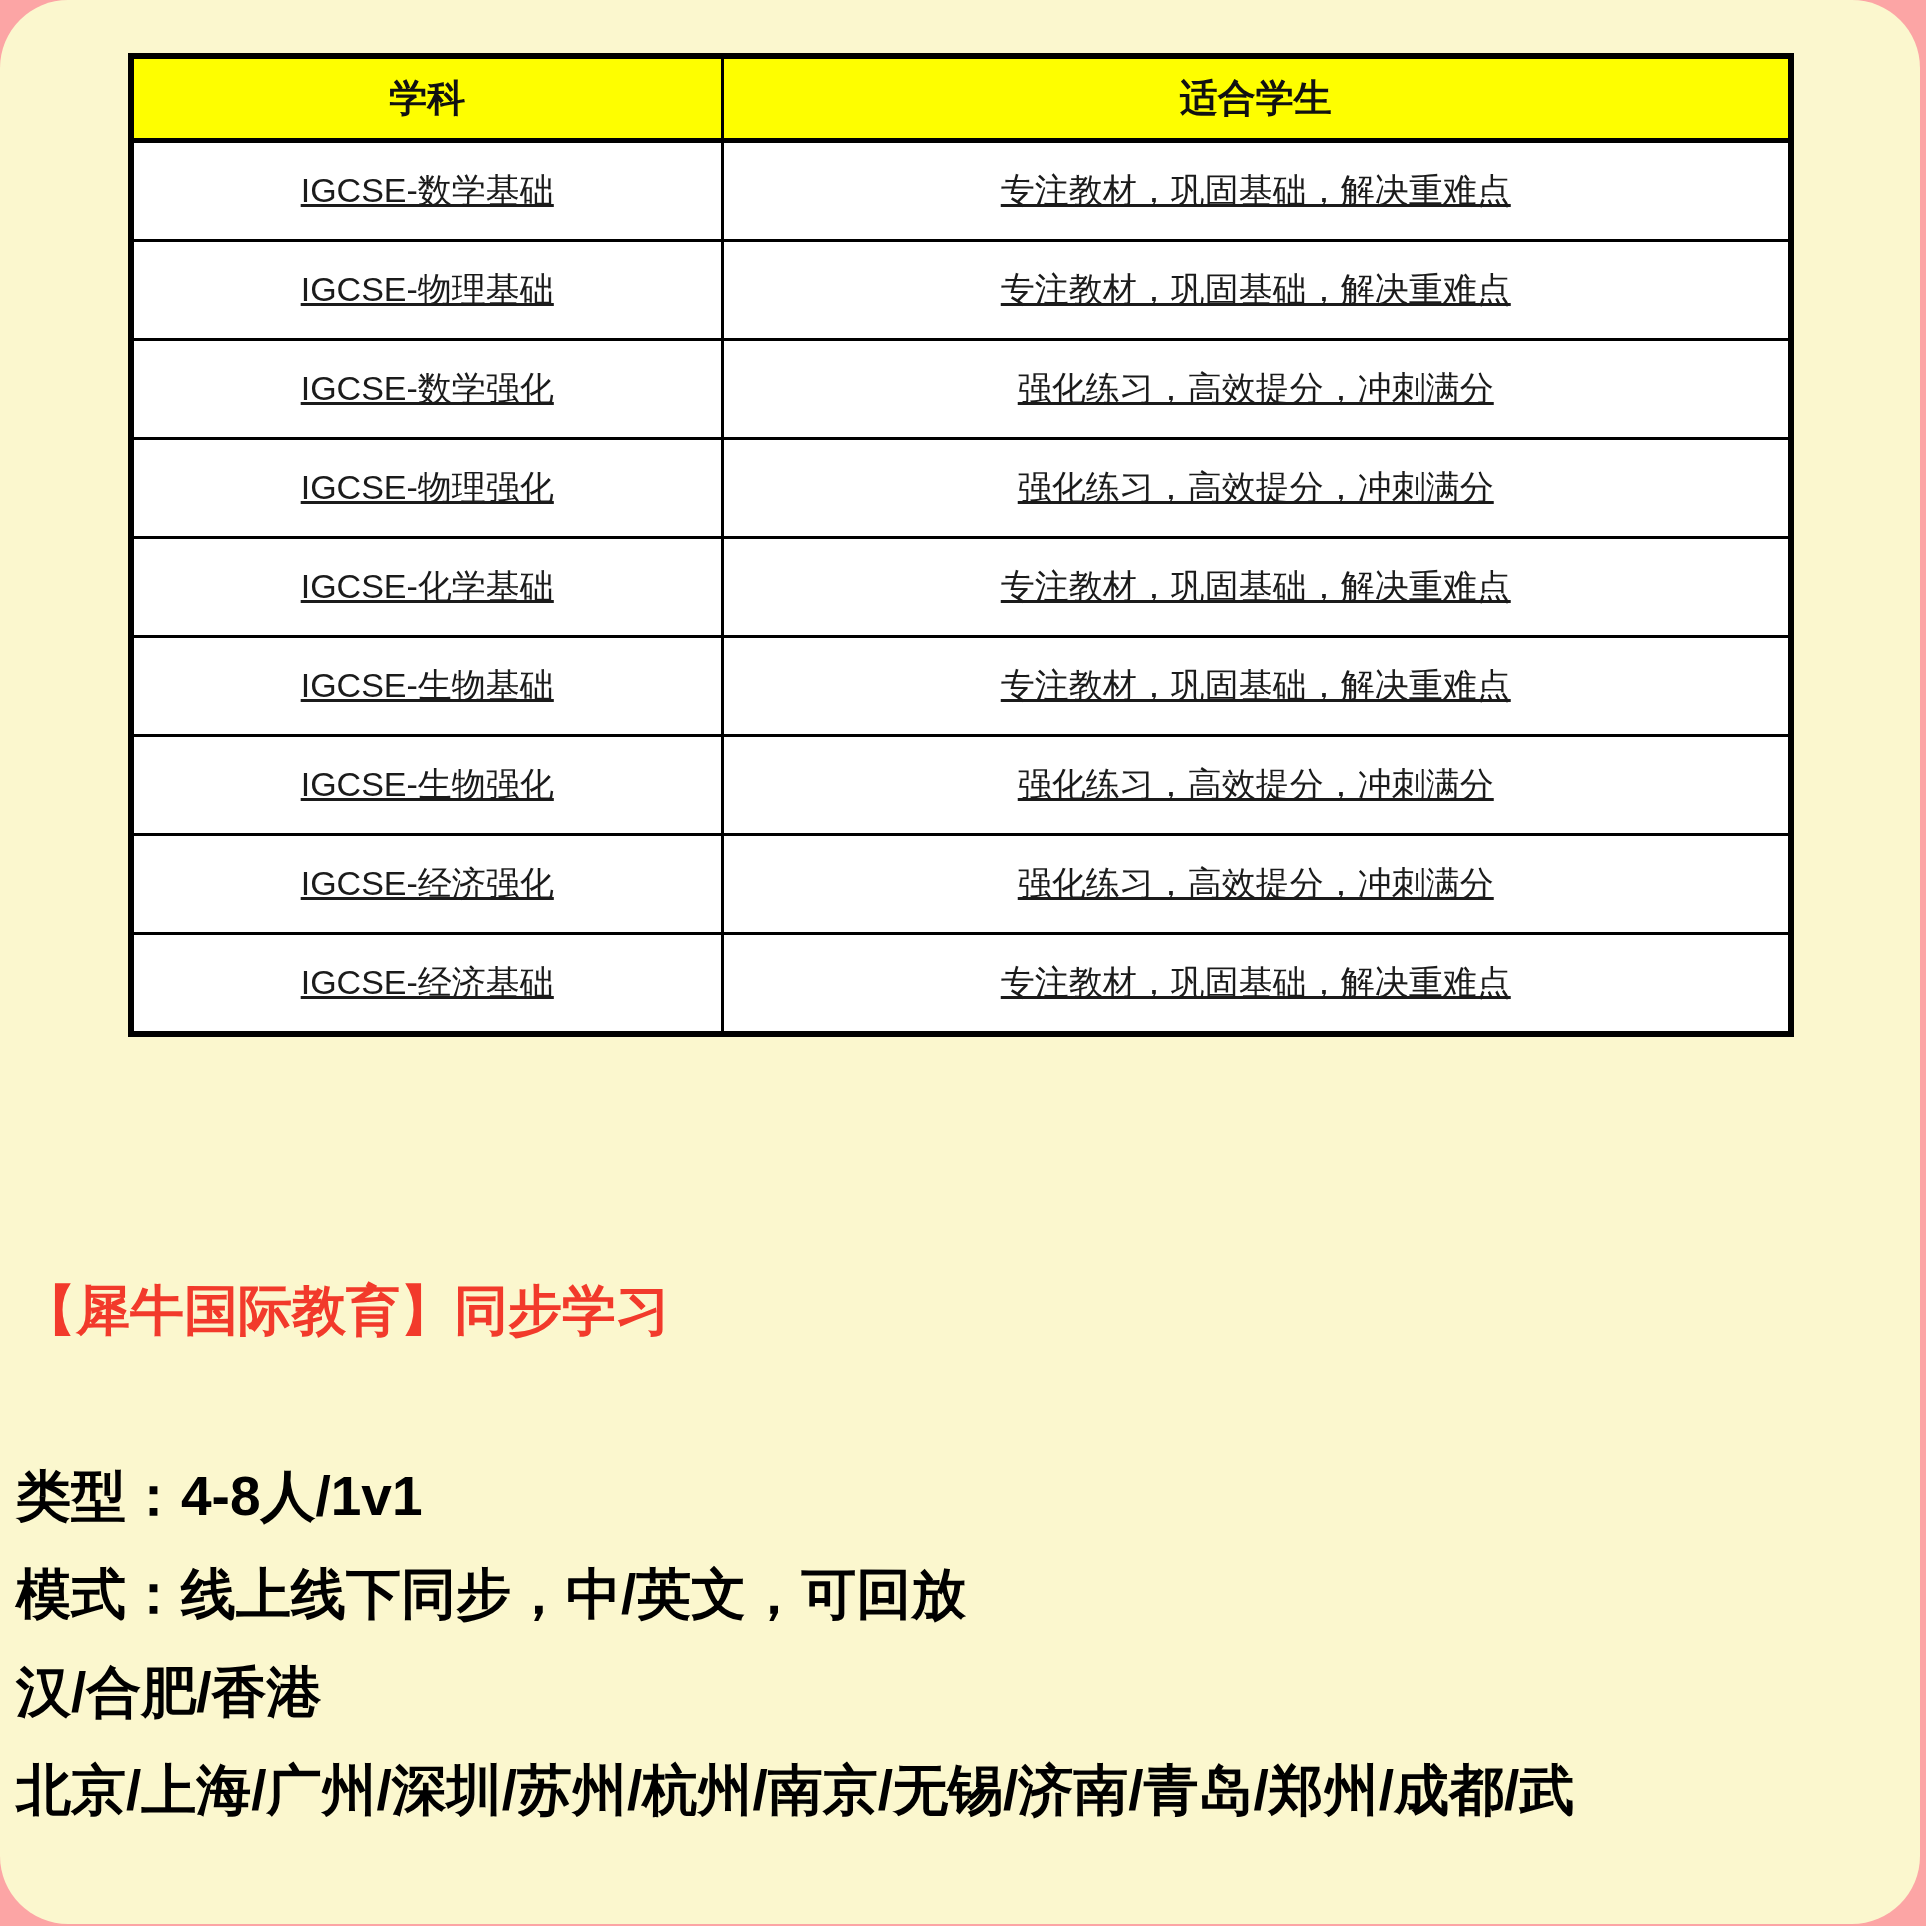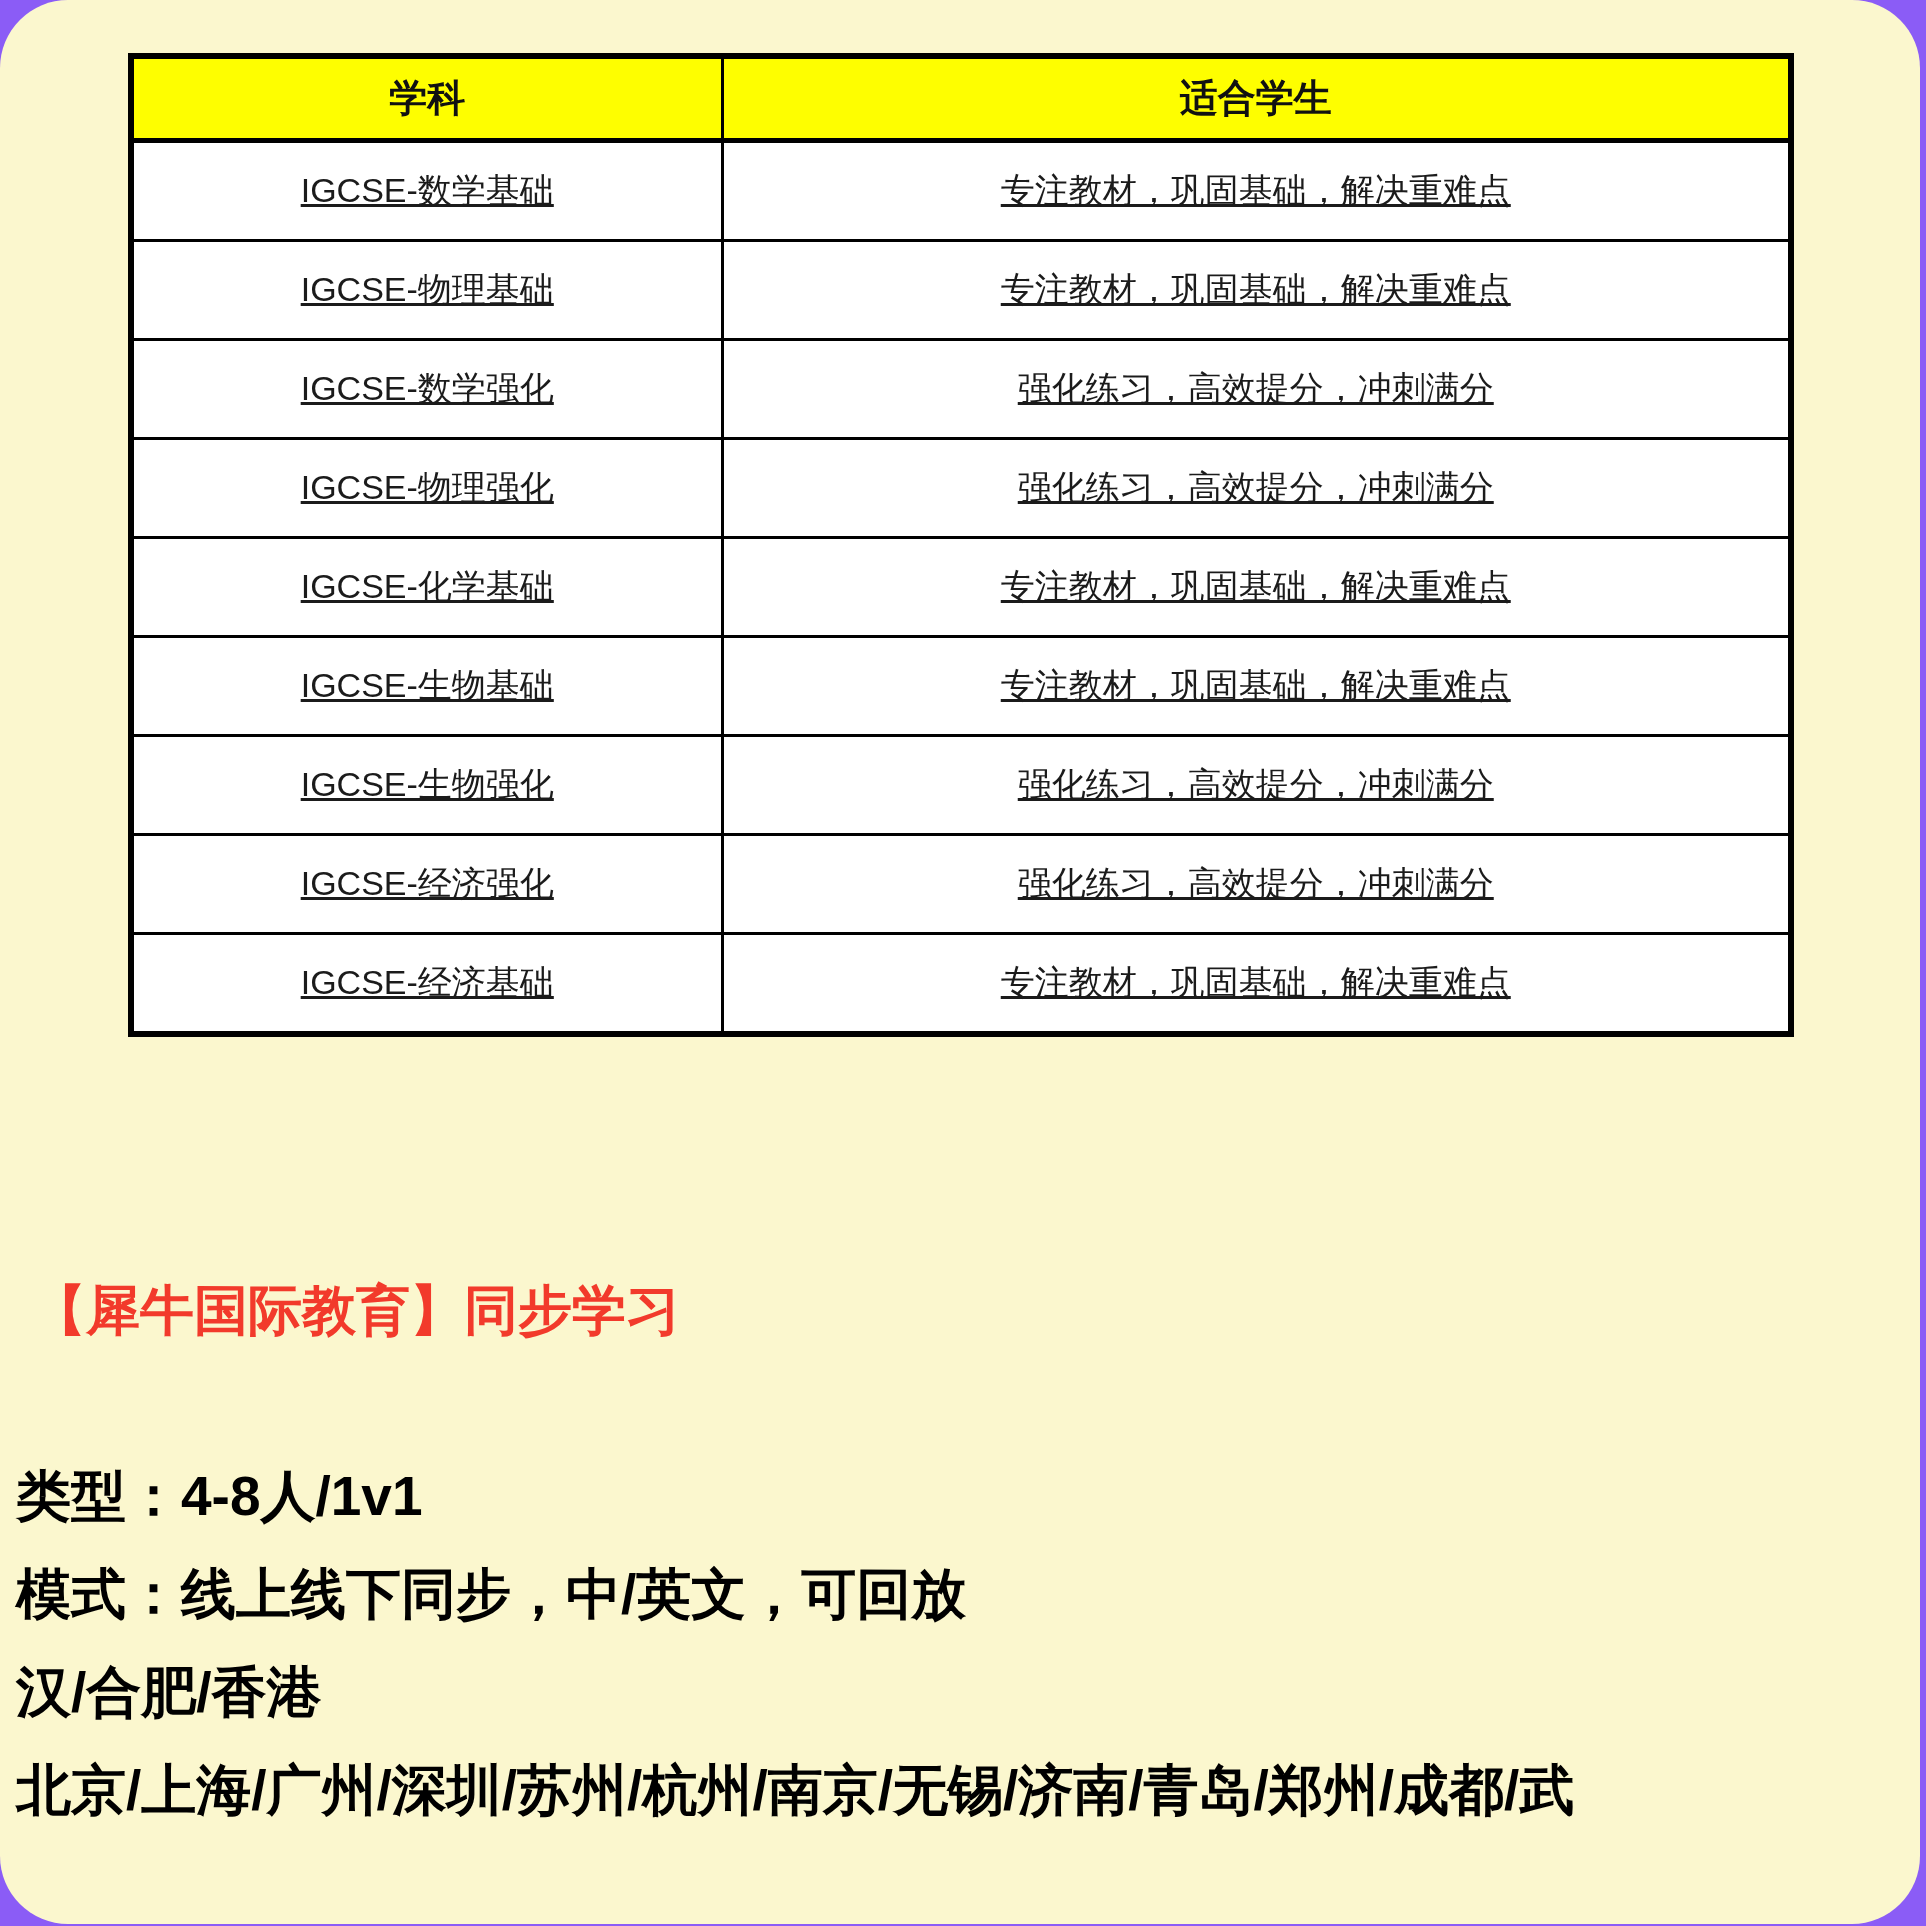--- a/index.html
+++ b/index.html
@@ -5,21 +5,21 @@
   html, body {
     margin: 0;
     padding: 0;
     background: #000000;
     font-family: "Liberation Sans", sans-serif;
   }
   .canvas {
     position: relative;
     width: 1926px;
     height: 1926px;
-    background: #8b5cf6;
+    background: #fca5a5;
     overflow: hidden;
   }
   .card {
     position: absolute;
     left: 0;
     top: 0;
     width: 1920px;
     height: 1924px;
     background: #FBF7CE;
     border-radius: 68px;
@@ -55,21 +55,21 @@
   .course-table td {
     background: #FFFFFF;
     height: 96px;
     font-size: 34px;
     font-weight: 400;
     color: #1B1B1B;
     text-decoration: underline;
   }
   .poster-title {
     position: absolute;
-    left: 32px;
+    left: 22px;
     top: 1277px;
     font-size: 54px;
     line-height: 67px;
     font-weight: bold;
     color: #F23A2B;
     white-space: nowrap;
   }
   .info-block {
     position: absolute;
     left: 8px;

